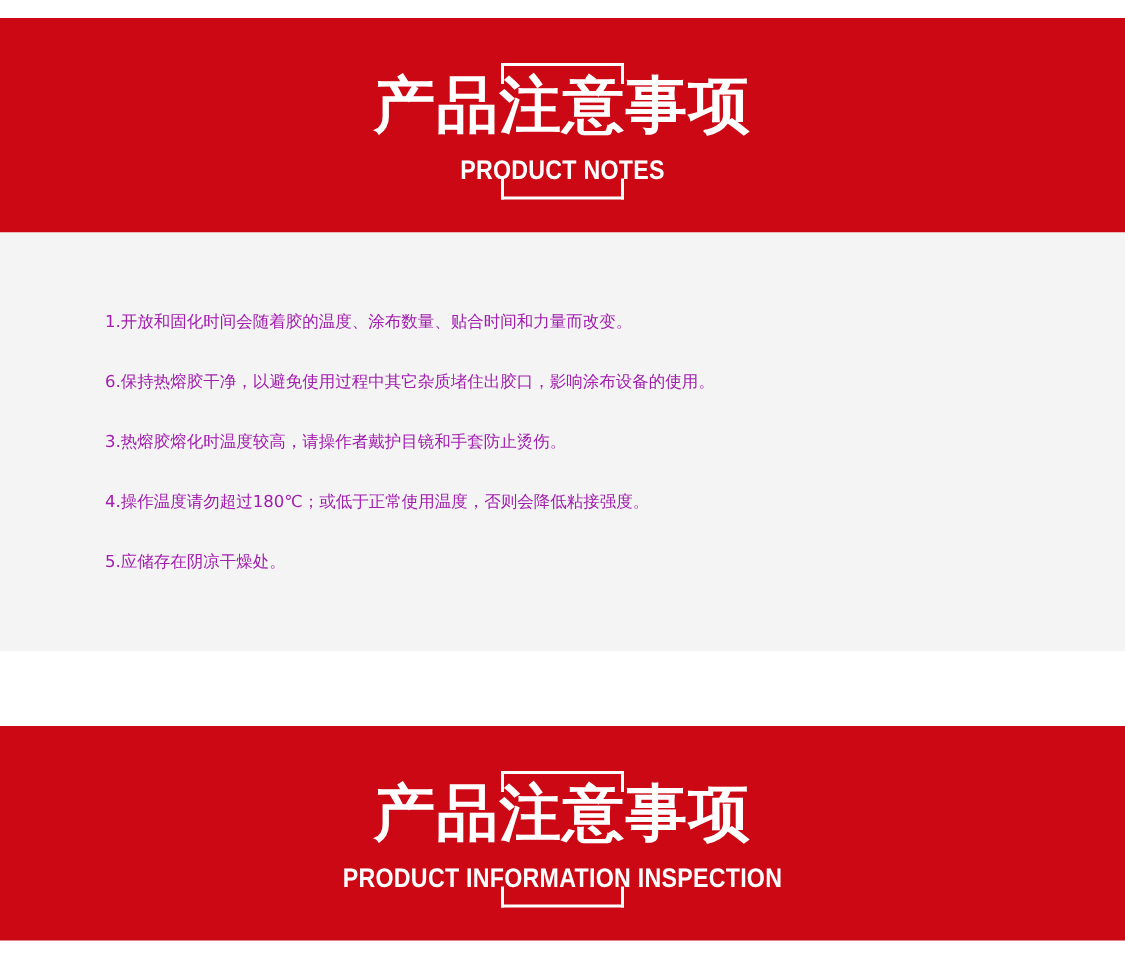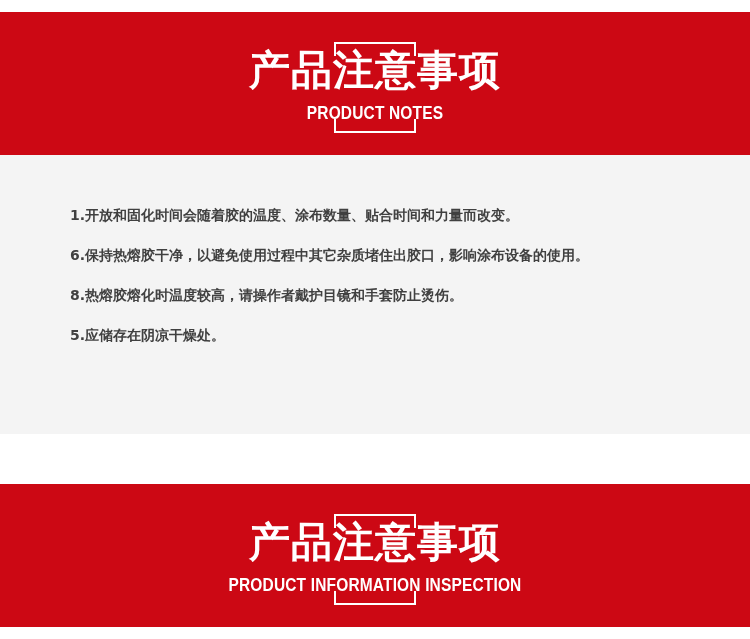--- a/index.html
+++ b/index.html
@@ -104,27 +104,26 @@
   .notes-list {
     position: absolute;
     left: 70px;
     top: 50px;
     right: 40px;
     margin: 0;
     padding: 0;
     list-style: none;
   }
   .note-item {
-    color: #404040;
+    color: #a21caf;
     font-family: "DejaVu Sans", "Liberation Sans", sans-serif;
-    font-size: 14px;
+    font-size: 11px;
     line-height: 20px;
     margin-bottom: 20px;
     white-space: nowrap;
-    font-weight: bold;
   }
   .note-item:last-child { margin-bottom: 4px; }
 </style>
 </head>
 <body>
 
 <div class="page">
 
   <div class="banner banner-top">
     <div class="banner-inner">
@@ -132,21 +131,22 @@
       <div class="banner-title">产品注意事项</div>
       <div class="banner-subtitle">PRODUCT NOTES</div>
       <div class="bracket bracket-bottom"></div>
     </div>
   </div>
 
   <div class="notes-panel">
     <ul class="notes-list">
       <li class="note-item">1.开放和固化时间会随着胶的温度、涂布数量、贴合时间和力量而改变。</li>
       <li class="note-item">6.保持热熔胶干净，以避免使用过程中其它杂质堵住出胶口，影响涂布设备的使用。</li>
-      <li class="note-item">8.热熔胶熔化时温度较高，请操作者戴护目镜和手套防止烫伤。</li>
+      <li class="note-item">3.热熔胶熔化时温度较高，请操作者戴护目镜和手套防止烫伤。</li>
+      <li class="note-item">4.操作温度请勿超过180℃；或低于正常使用温度，否则会降低粘接强度。</li>
       <li class="note-item">5.应储存在阴凉干燥处。</li>
     </ul>
   </div>
 
   <div class="banner banner-bottom">
     <div class="banner-inner">
       <div class="bracket bracket-top"></div>
       <div class="banner-title">产品注意事项</div>
       <div class="banner-subtitle">PRODUCT INFORMATION INSPECTION</div>
       <div class="bracket bracket-bottom"></div>

